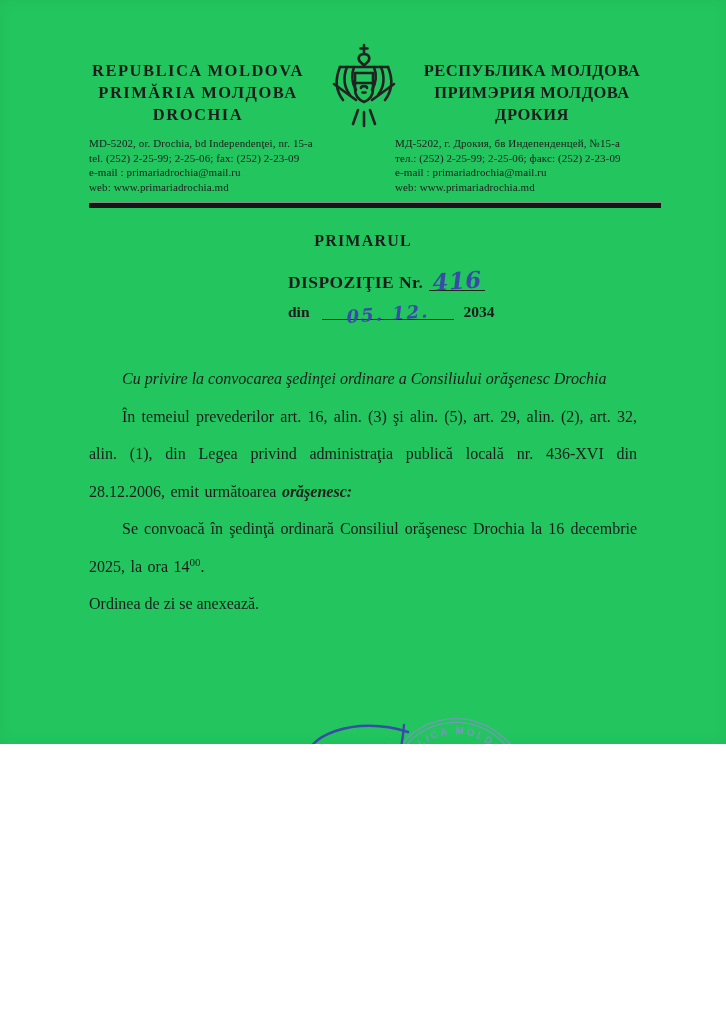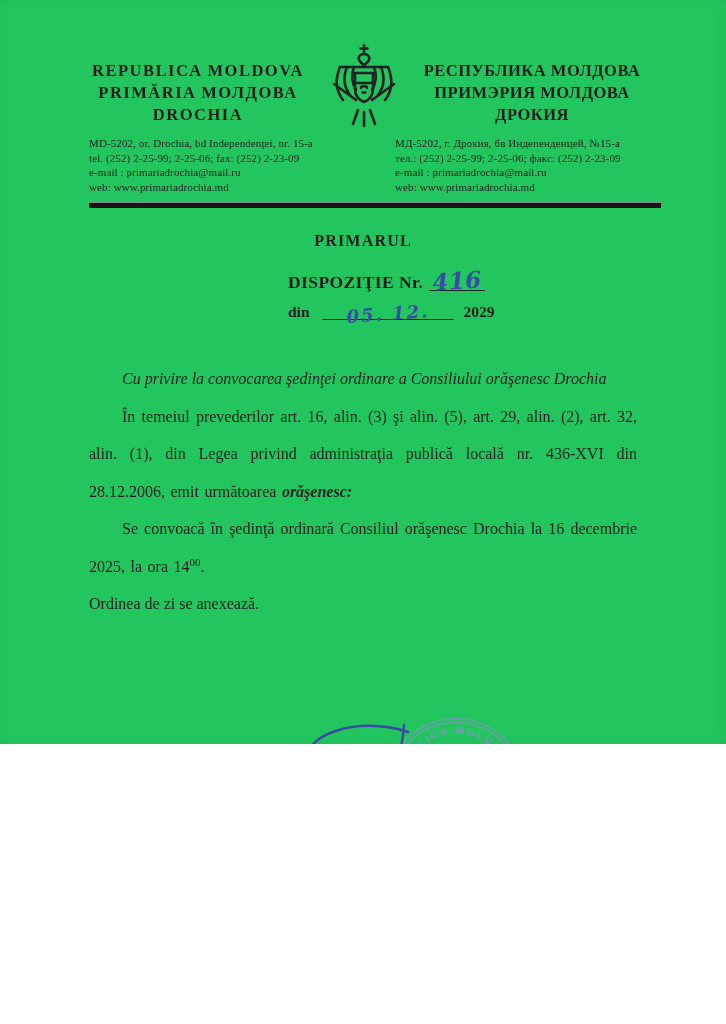--- a/index.html
+++ b/index.html
@@ -142,21 +142,21 @@
 
   <div class="rule"></div>
 
   <div class="primarul">PRIMARUL</div>
 
   <div class="doc-block">
     <div class="doc-line1">
       <span>DISPOZIŢIE  Nr.</span><span class="hw-slot number"><span class="hw">416</span></span>
     </div>
     <div class="doc-line2">
-      <span>din</span><span class="hw-slot date"><span class="hw">05. 12.</span></span><span class="doc-year">2029</span>
+      <span>din</span><span class="hw-slot date"><span class="hw">05. 12.</span></span><span class="doc-year">2034</span>
     </div>
   </div>
 
   <div class="body-text">
     <p class="p-subject">Cu privire la convocarea şedinţei ordinare a Consiliului orăşenesc Drochia</p>
     <p class="p-just"><span>În temeiul prevederilor art. 16, alin. (3) şi alin. (5), art. 29, alin. (2),  art. 32, alin. (1), din Legea privind administraţia publică locală nr. 436-XVI din 28.12.2006, emit următoarea </span><b><i>orăşenesc:</i></b></p>
     <p class="p-just"><span>Se convoacă în şedinţă ordinară Consiliul orăşenesc Drochia la 16 decembrie 2025,  la ora 14</span><sup>00</sup><span>.</span></p>
     <p class="p-last">Ordinea de zi se anexează.</p>
   </div>
 

